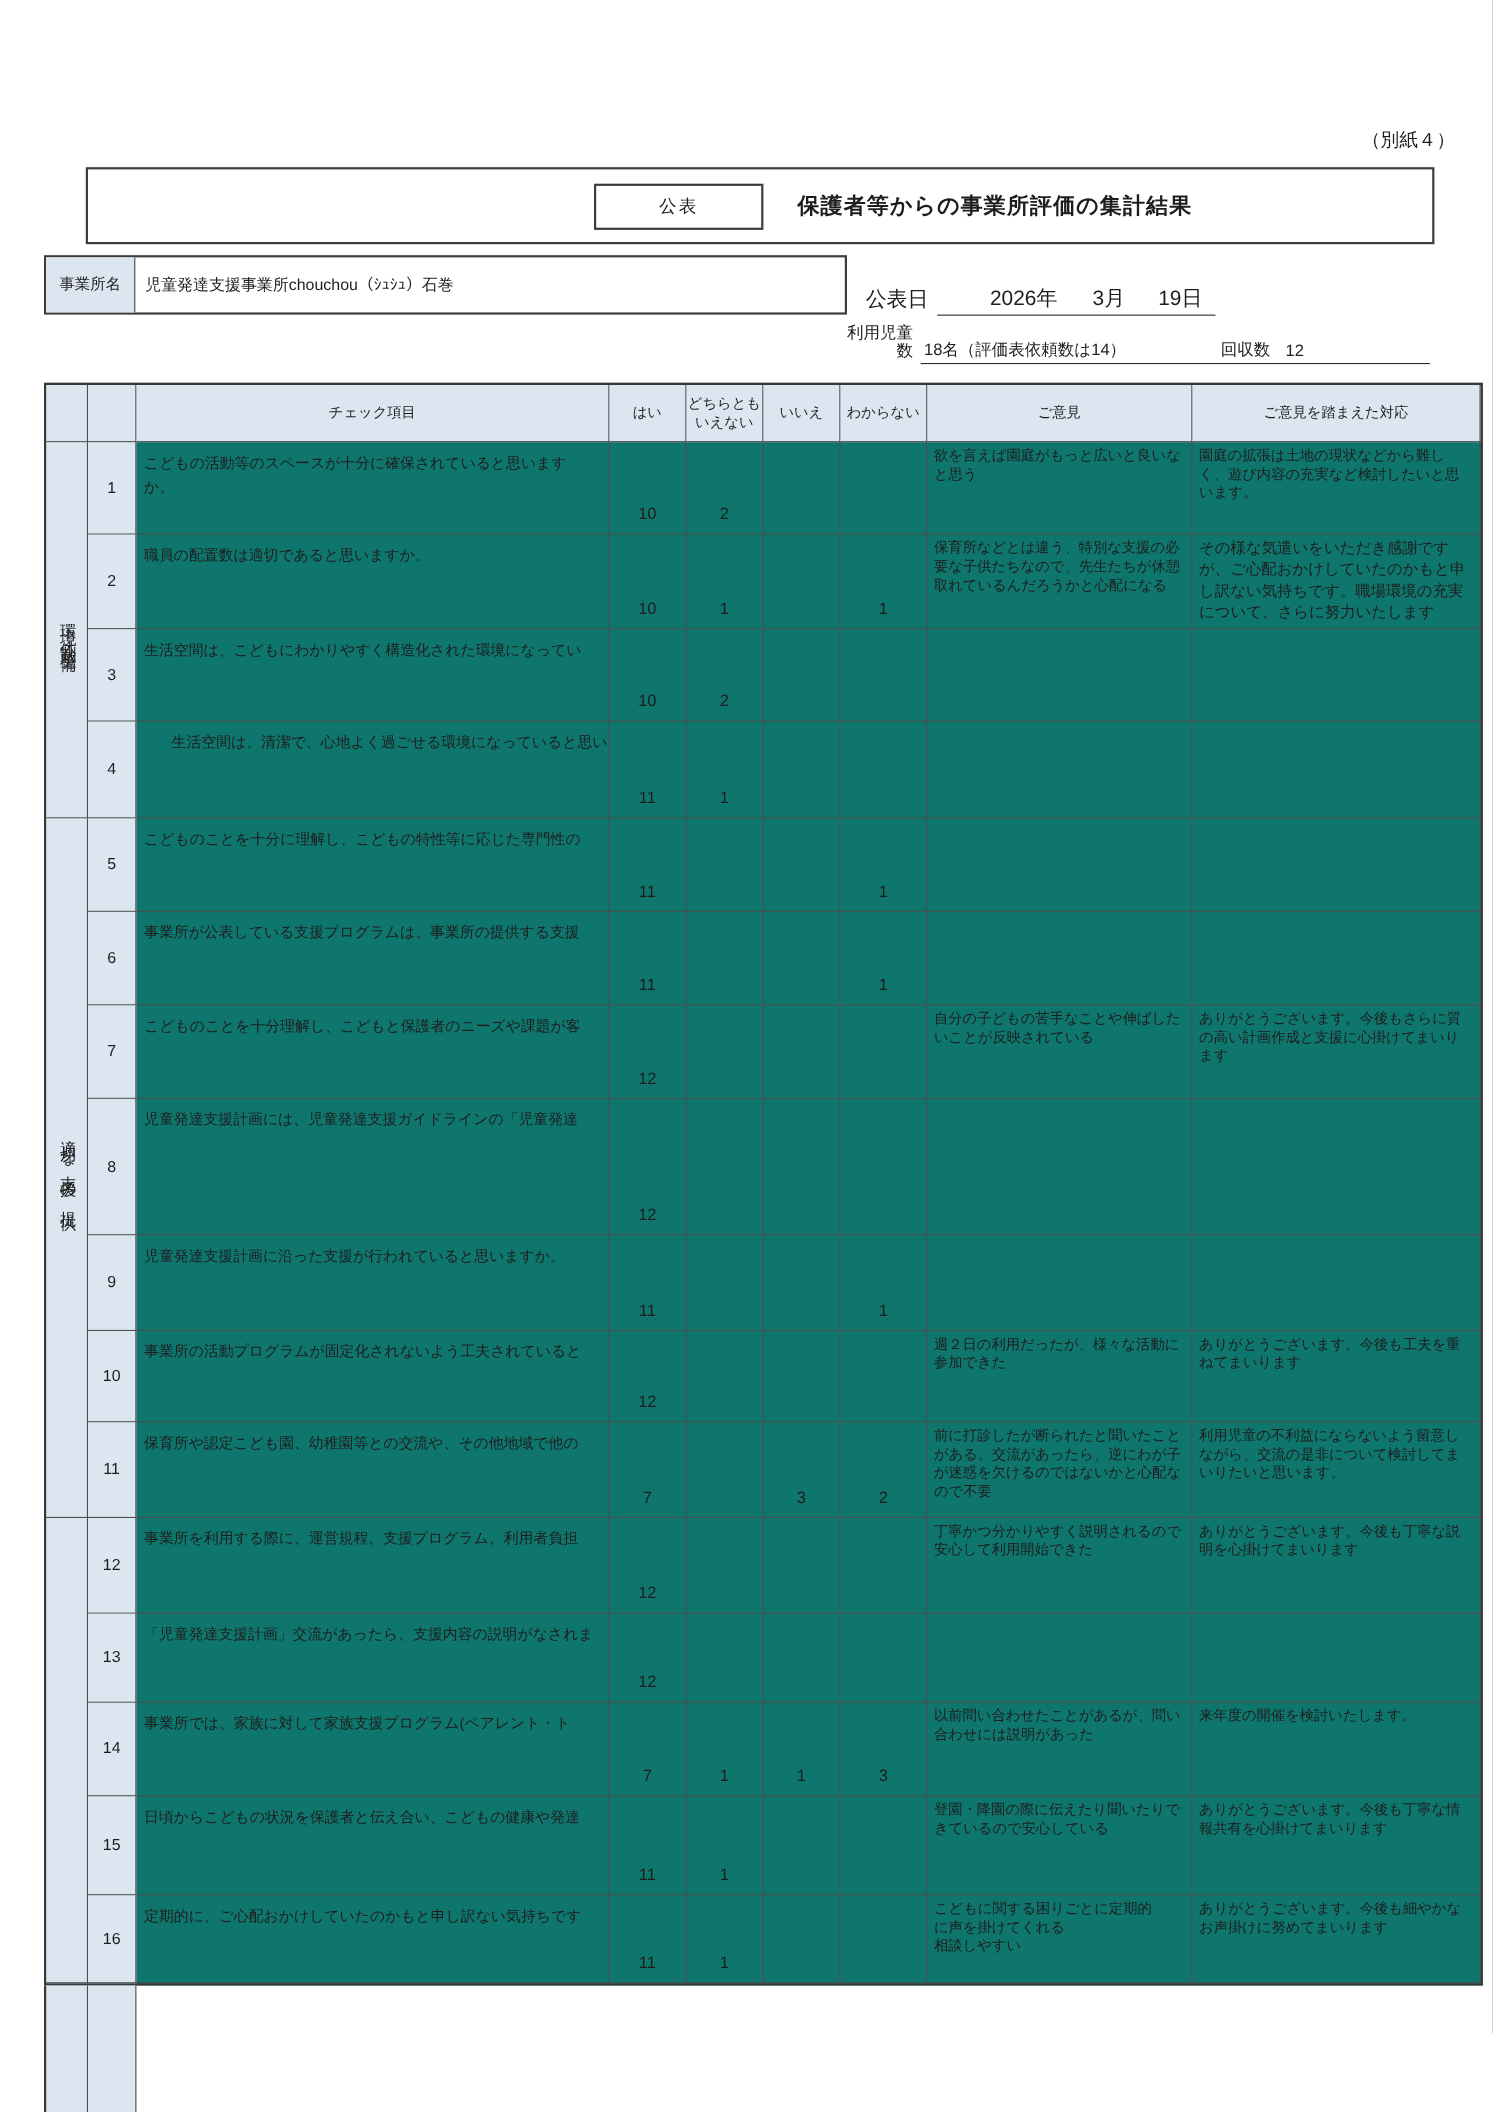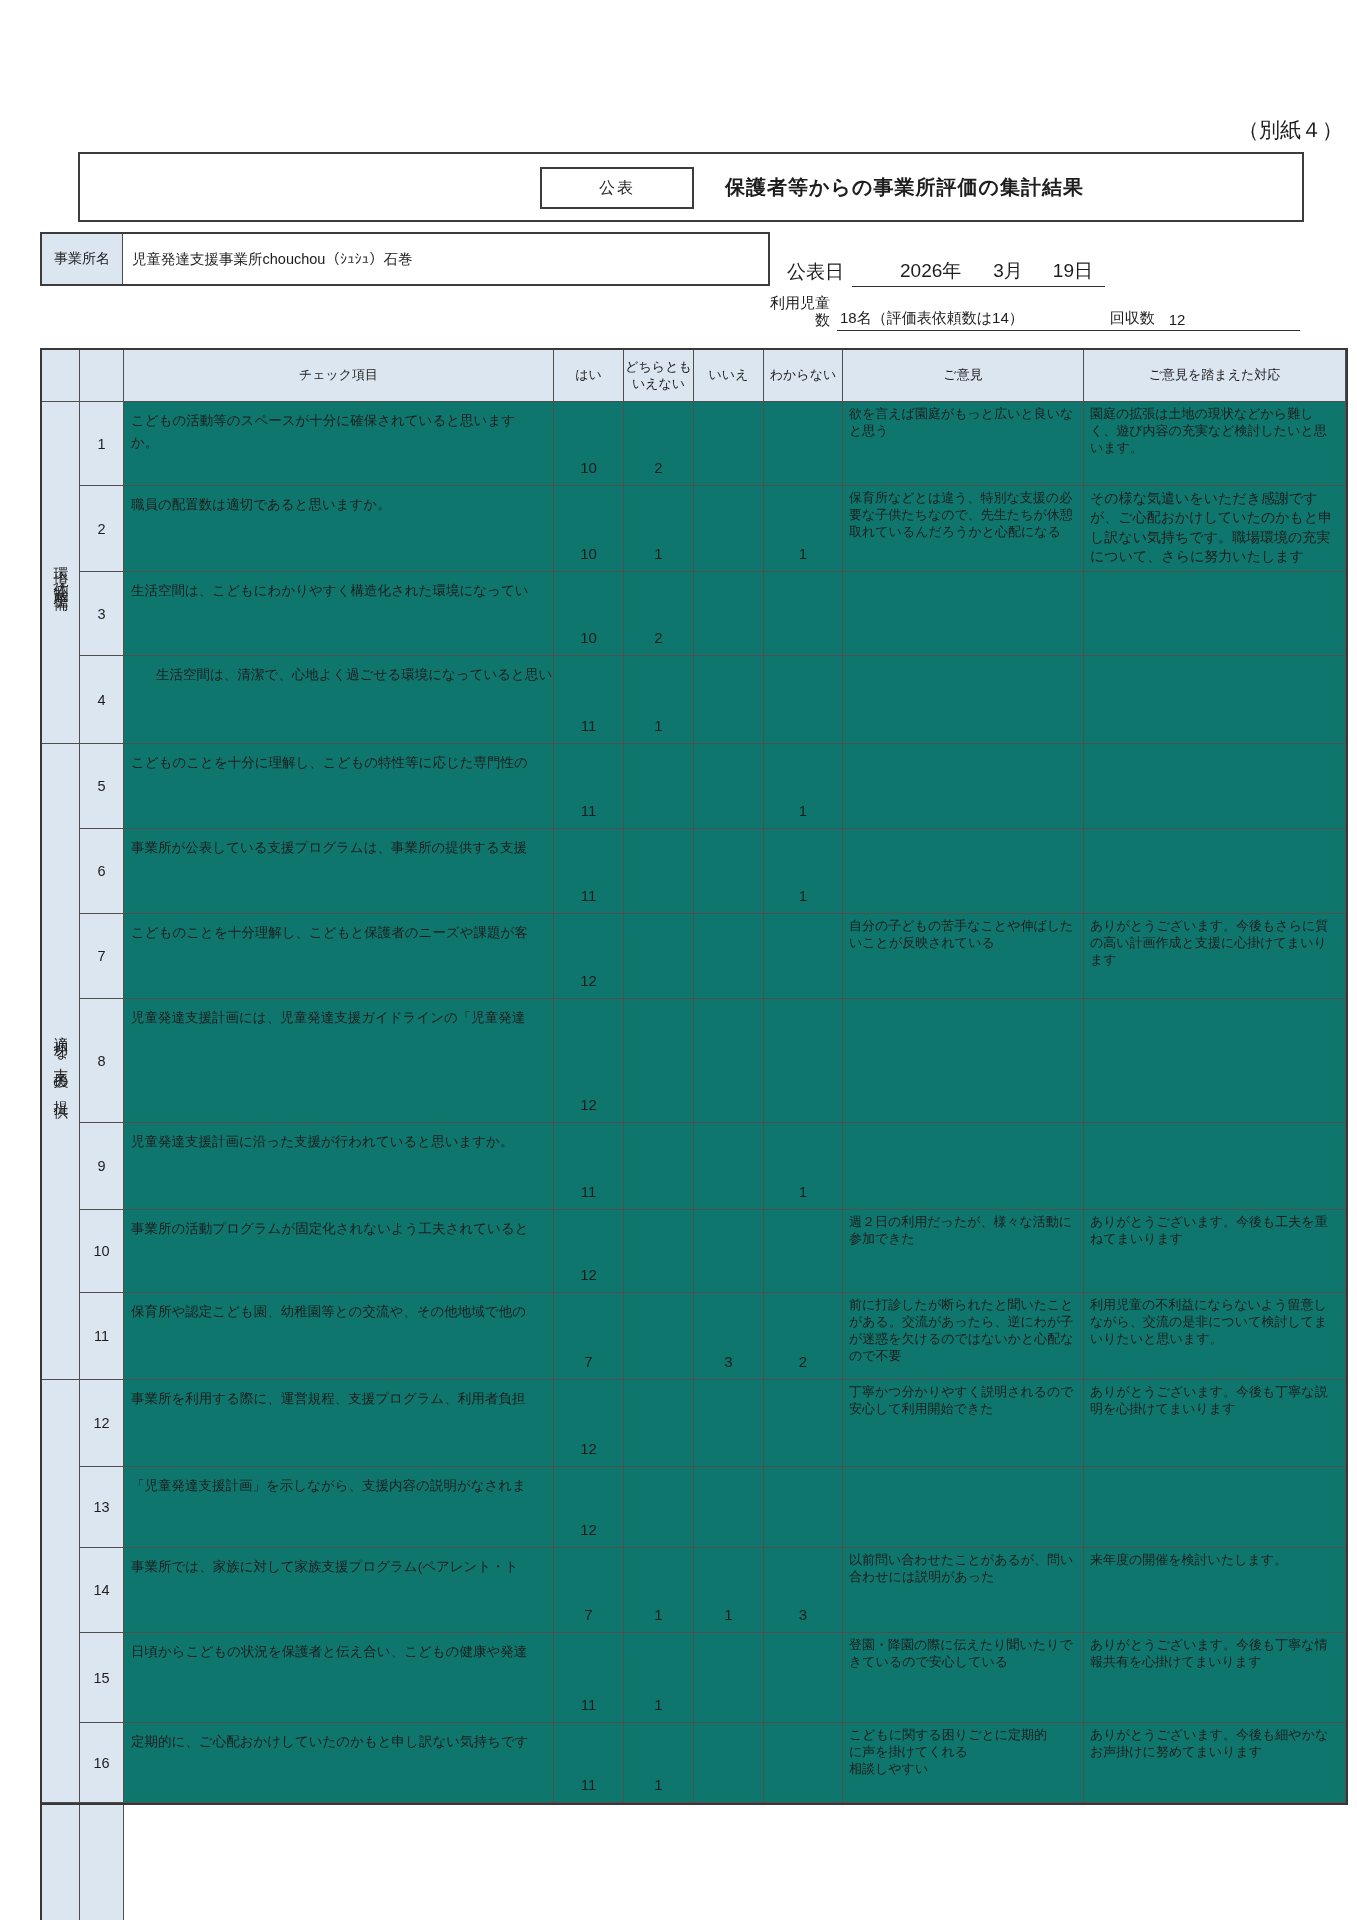--- a/index.html
+++ b/index.html
@@ -2,21 +2,21 @@
 <html><head>
 <meta charset="utf-8">
 <style>
   html,body{margin:0;padding:0;}
   body{
     width:1357px;height:1920px;position:relative;background:#ffffff;
     font-family:"Liberation Sans","DejaVu Sans",sans-serif;color:#1d1d1d;
     overflow:hidden;
   }
   
-  .corner-note{position:absolute;top:116px;left:1238px;font-size:21px;}
+  .corner-note{position:absolute;top:116px;left:1238px;font-size:17px;}
   .title-box{
     position:absolute;left:78px;top:152px;width:1222px;height:66px;
     border:2px solid #3c3c3c;background:#fff;
   }
   .pub-badge{
     position:absolute;left:460px;top:13px;width:150px;height:38px;
     border:2px solid #3c3c3c;display:flex;align-items:center;justify-content:center;
     font-size:16px;letter-spacing:2px;
   }
   .page-title{
@@ -230,21 +230,21 @@
     <div class="cell cell-response" style="grid-area: 12 / 9;">利用児童の不利益にならないよう留意しながら、交流の是非について検討してまいりたいと思います。</div>
     <div class="cell cell-num" style="grid-area: 13 / 2;">12</div>
     <div class="cell cell-item" style="grid-area: 13 / 3;">事業所を利用する際に、運営規程、支援プログラム、利用者負担</div>
     <div class="cell cell-count" style="grid-area: 13 / 4;">12</div>
     <div class="cell cell-count" style="grid-area: 13 / 5;"></div>
     <div class="cell cell-count" style="grid-area: 13 / 6;"></div>
     <div class="cell cell-count" style="grid-area: 13 / 7;"></div>
     <div class="cell cell-comment" style="grid-area: 13 / 8;">丁寧かつ分かりやすく説明されるので安心して利用開始できた</div>
     <div class="cell cell-response" style="grid-area: 13 / 9;">ありがとうございます。今後も丁寧な説明を心掛けてまいります</div>
     <div class="cell cell-num" style="grid-area: 14 / 2;">13</div>
-    <div class="cell cell-item" style="grid-area: 14 / 3;">「児童発達支援計画」を示しながら、支援内容の説明がなされま</div>
+    <div class="cell cell-item" style="grid-area: 14 / 3;">「児童発達支援計画」交流があったら、支援内容の説明がなされま</div>
     <div class="cell cell-count" style="grid-area: 14 / 4;">12</div>
     <div class="cell cell-count" style="grid-area: 14 / 5;"></div>
     <div class="cell cell-count" style="grid-area: 14 / 6;"></div>
     <div class="cell cell-count" style="grid-area: 14 / 7;"></div>
     <div class="cell cell-comment" style="grid-area: 14 / 8;"></div>
     <div class="cell cell-response" style="grid-area: 14 / 9;"></div>
     <div class="cell cell-num" style="grid-area: 15 / 2;">14</div>
     <div class="cell cell-item" style="grid-area: 15 / 3;">事業所では、家族に対して家族支援プログラム(ペアレント・ト</div>
     <div class="cell cell-count" style="grid-area: 15 / 4;">7</div>
     <div class="cell cell-count" style="grid-area: 15 / 5;">1</div>

